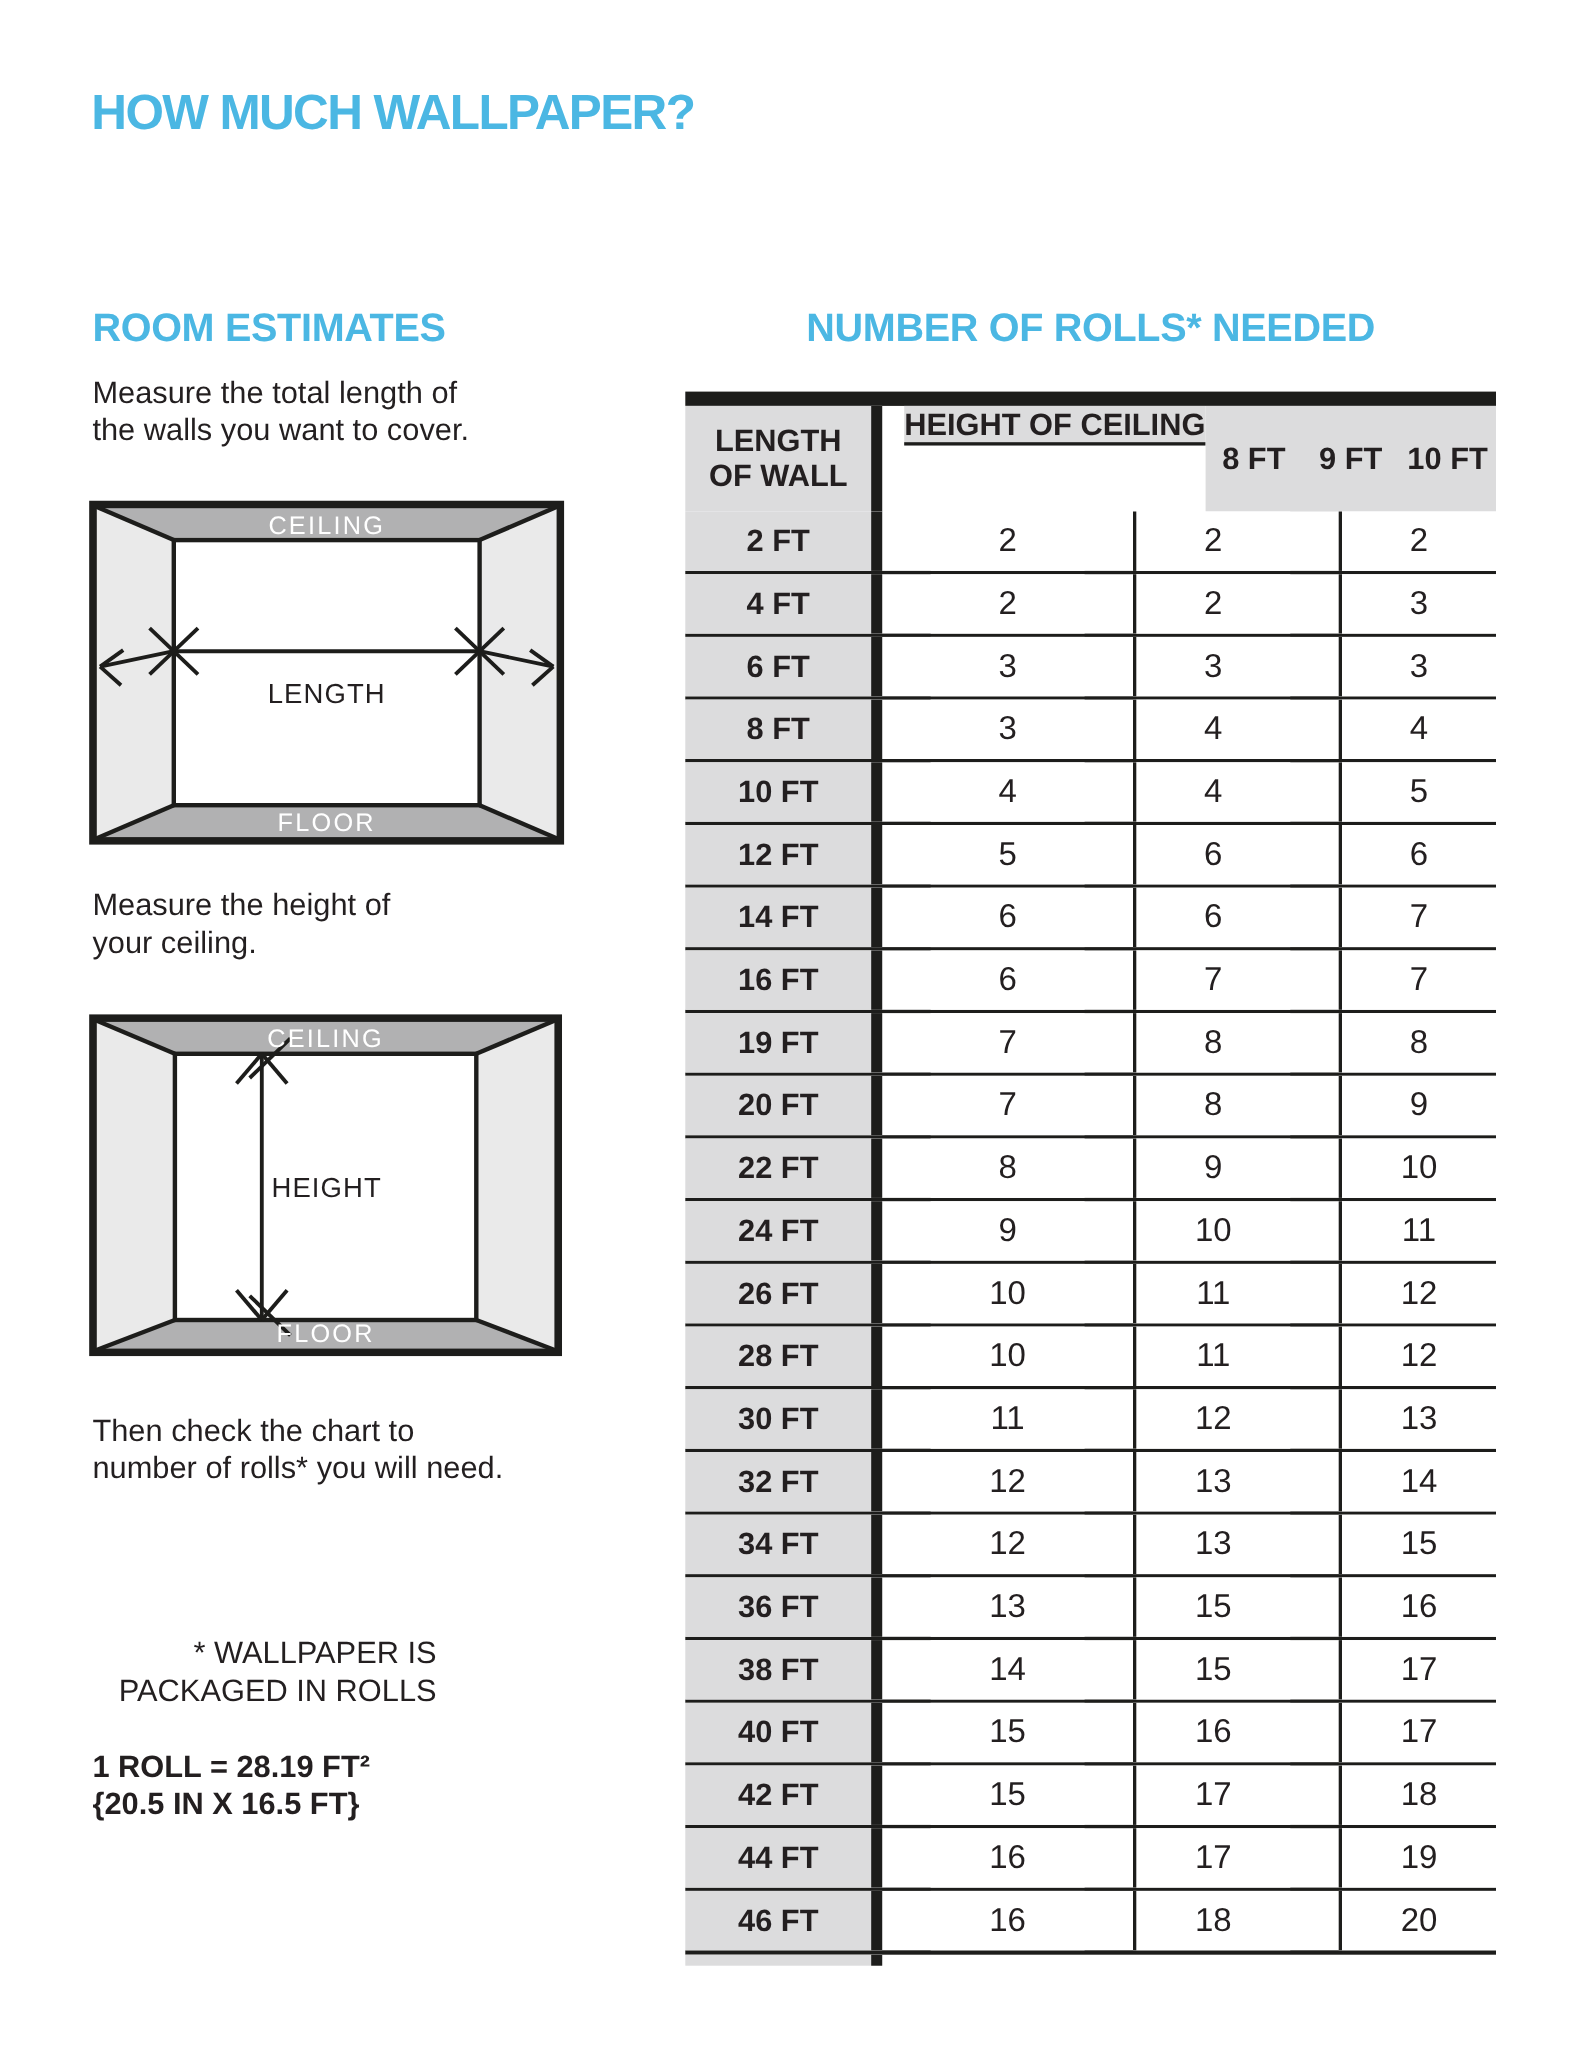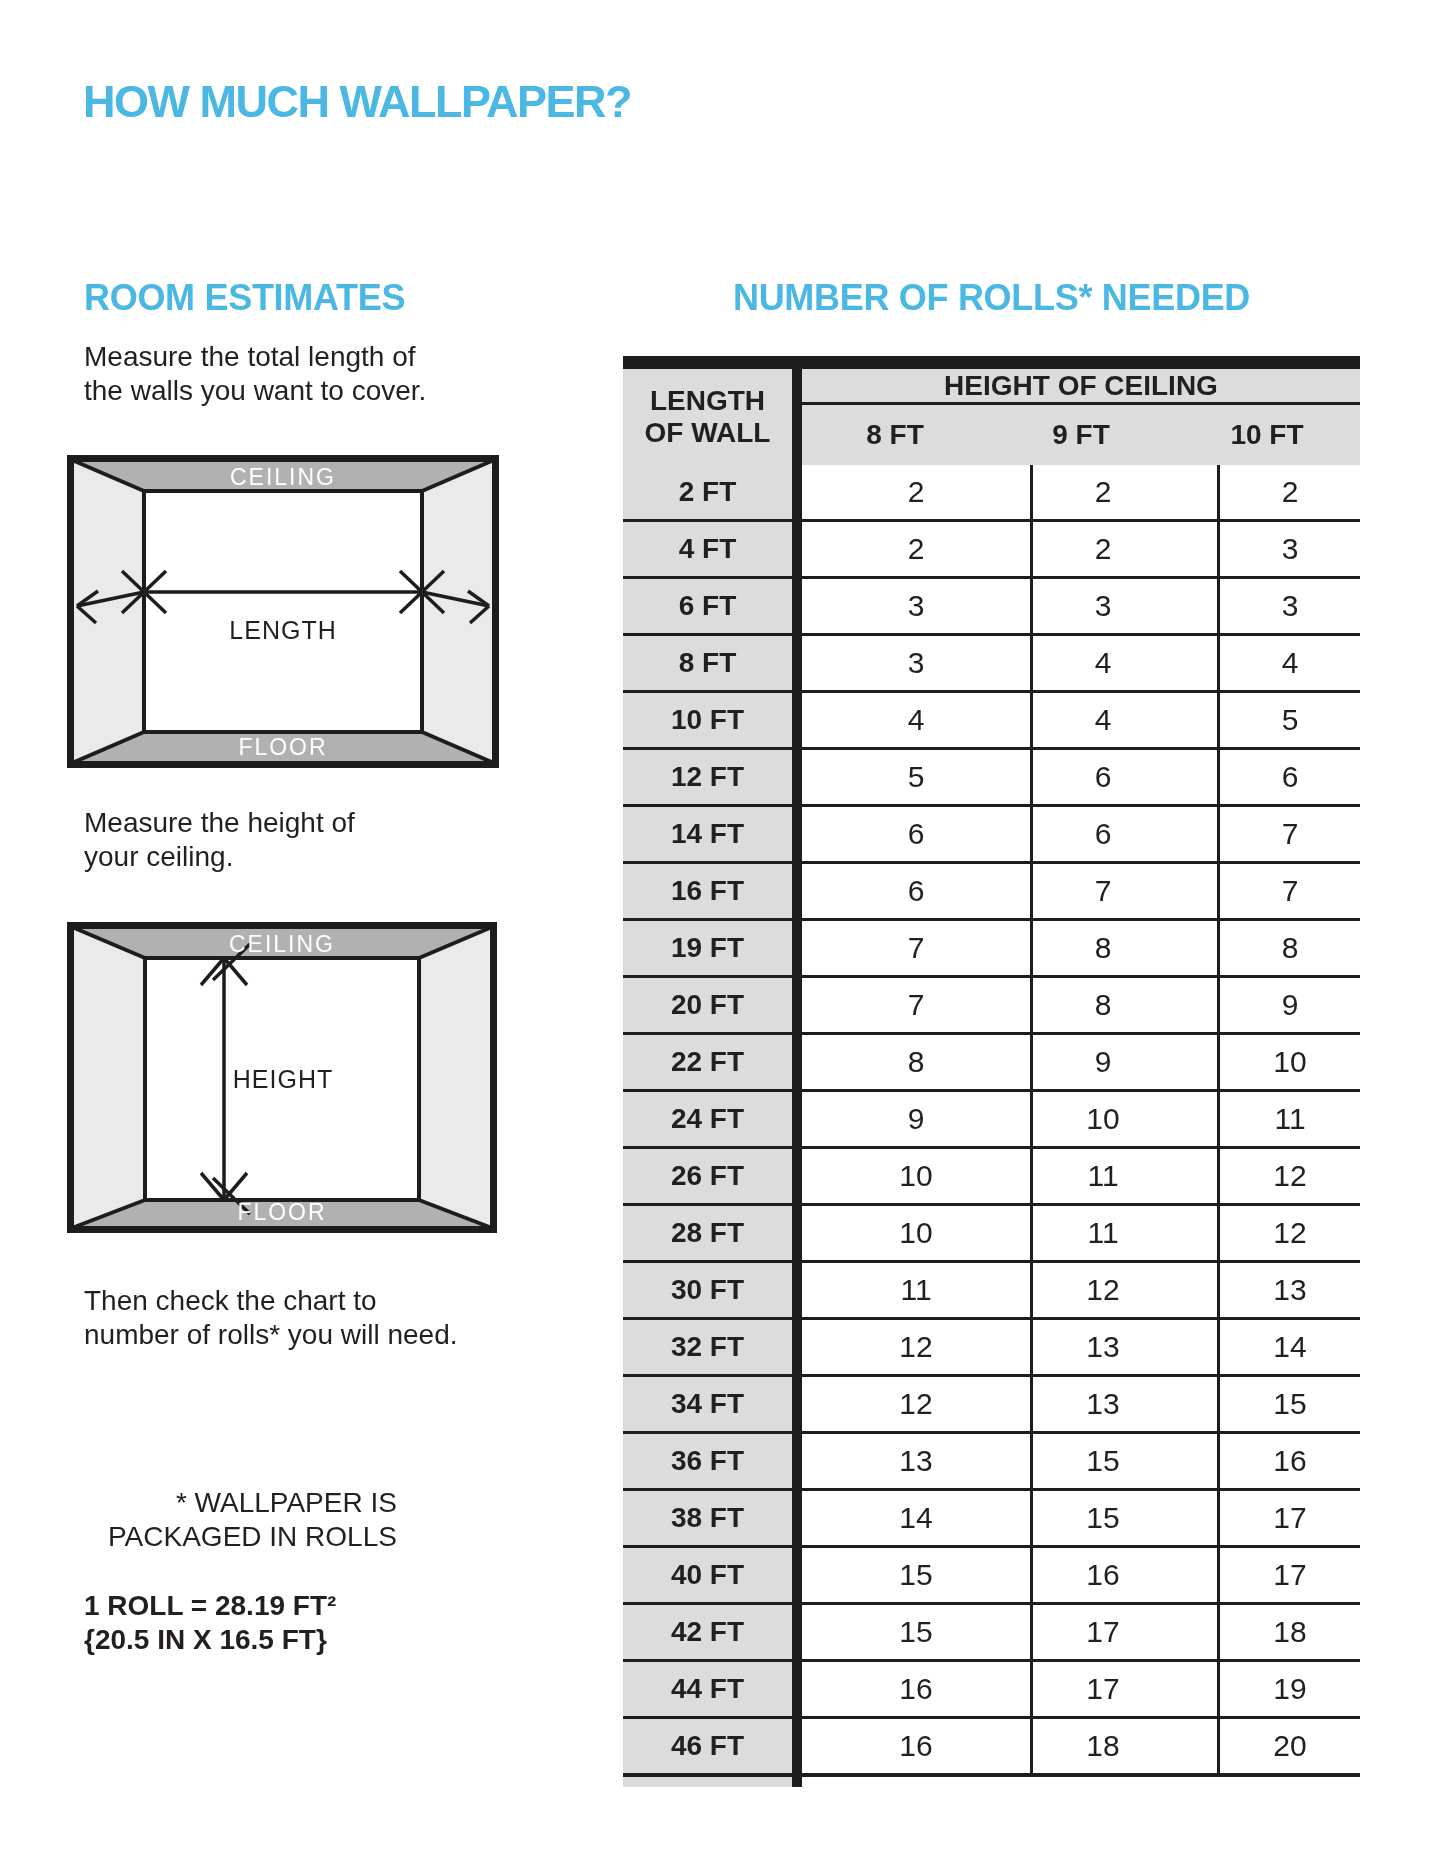--- a/index.html
+++ b/index.html
@@ -32,41 +32,41 @@
     position:absolute;left:84px;
     font-size:28px;line-height:34px;color:var(--ink);
   }
   .step1{top:340px;}
   .step2{top:806px;}
   .step3{top:1284px;}
   .footnote{top:1486px;font-weight:400;text-align:right;}
   .footnote .indent{padding-left:24px;}
   .roll-info{top:1589px;font-weight:700;}
 
-  .diagram{position:absolute;left:67px;}
+  .diagram{position:absolute;left:81px;}
   .diagram-length{top:455px;}
   .diagram-height{top:922px;}
   .diagram svg{display:block;}
   .fill-dark{fill:var(--diagram-dark);}
   .fill-light{fill:var(--diagram-light);}
   .ln{stroke:var(--line);fill:none;}
   .svg-label-white{fill:#ffffff;font-size:23px;letter-spacing:2px;}
   .svg-label-dark{fill:var(--ink);font-size:25px;letter-spacing:1px;}
 
   
   .rolls-table{position:absolute;left:623px;top:356px;width:737px;}
   .topbar{height:13px;background:var(--line);}
   .thead{display:flex;height:96px;}
   .hleft{
     width:179px;background:var(--cellgray);
     border-right:10px solid var(--line);
     display:flex;flex-direction:column;align-items:center;justify-content:center;
     font-size:28px;font-weight:700;line-height:32px;text-align:center;
   }
-  .hright{flex:1;display:flex;flex-direction:column;}
+  .hright{flex:1;display:flex;flex-direction:row;padding-left:20px;}
   .hoc{
     height:36px;background:var(--cellgray);
     border-bottom:3px solid var(--line);
     display:flex;align-items:center;justify-content:center;
     font-size:28px;font-weight:700;
   }
   .subs{flex:1;background:var(--cellgray);display:flex;}
   .subs .sub{
     flex:1;display:flex;align-items:center;justify-content:center;
     font-size:28px;font-weight:700;

